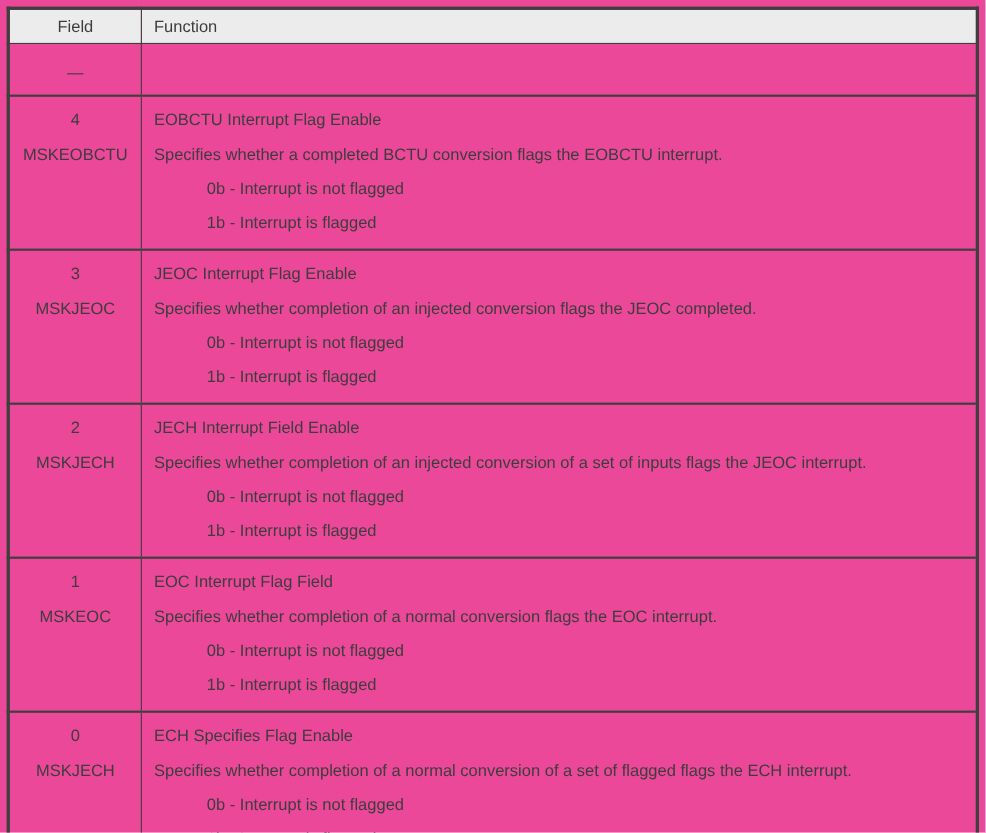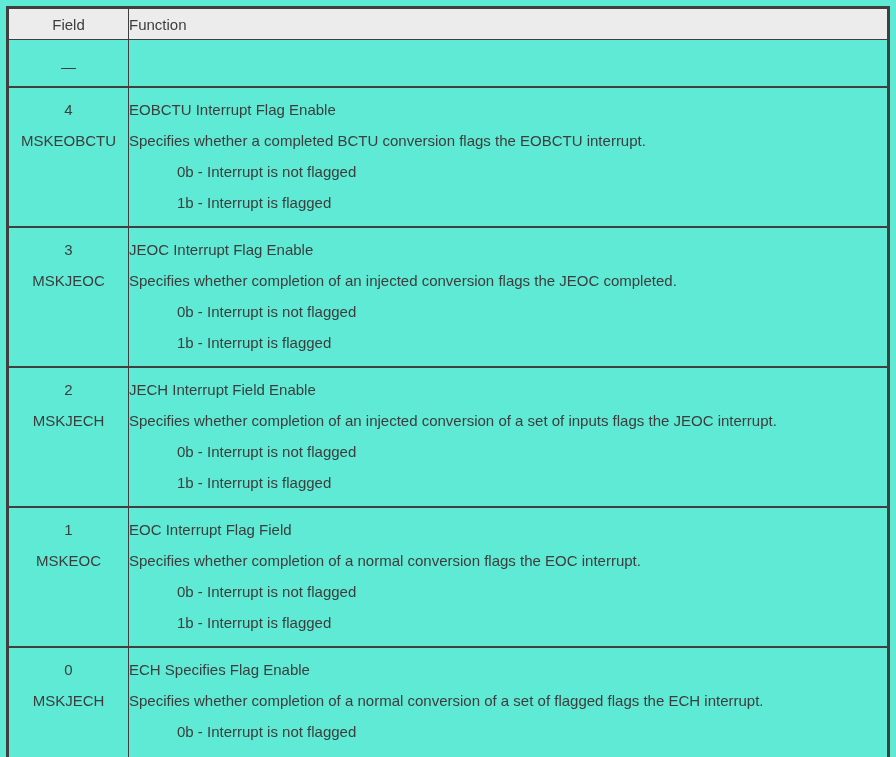--- a/index.html
+++ b/index.html
@@ -9,21 +9,21 @@
     width: 896px;
     height: 757px;
     font-family: "Liberation Sans", sans-serif;
     color: #3d3d3d;
     -webkit-font-smoothing: antialiased;
   }
   .page {
     position: relative;
     width: 896px;
     height: 757px;
-    background: #5eead4;
+    background: #ec4899;
     overflow: hidden;
   }
   table.field-table {
     position: absolute;
     left: 6px;
     top: 6px;
     width: 884px;
     border-collapse: collapse;
     table-layout: fixed;
     border: 3px solid #3f3f3f;
@@ -36,20 +36,21 @@
     padding: 0;
     font-weight: normal;
     vertical-align: top;
     overflow: hidden;
   }
   tr.header-row th {
     background: #ececec;
     height: 30px;
     vertical-align: middle;
     text-align: left;
+    padding-left: 11px;
     border-bottom: 1px solid #3f3f3f;
   }
   tr.header-row th.field-col {
     text-align: center;
     padding-left: 0;
   }
   tr.dash-row td {
     height: 40px;
     border-bottom: 2px solid #3f3f3f;
   }
@@ -63,20 +64,21 @@
   }
   td.field-col {
     padding-top: 6px;
   }
   td.field-col > div {
     line-height: 31px;
     text-align: center;
   }
   td.func-col {
     padding-top: 6px;
+    padding-left: 11px;
     padding-right: 8px;
     margin-left: 29px;
   }
   td.func-col > div {
     line-height: 31px;
     white-space: nowrap;
   }
   td.func-col > div.opt {
     padding-left: 48px;
   }

